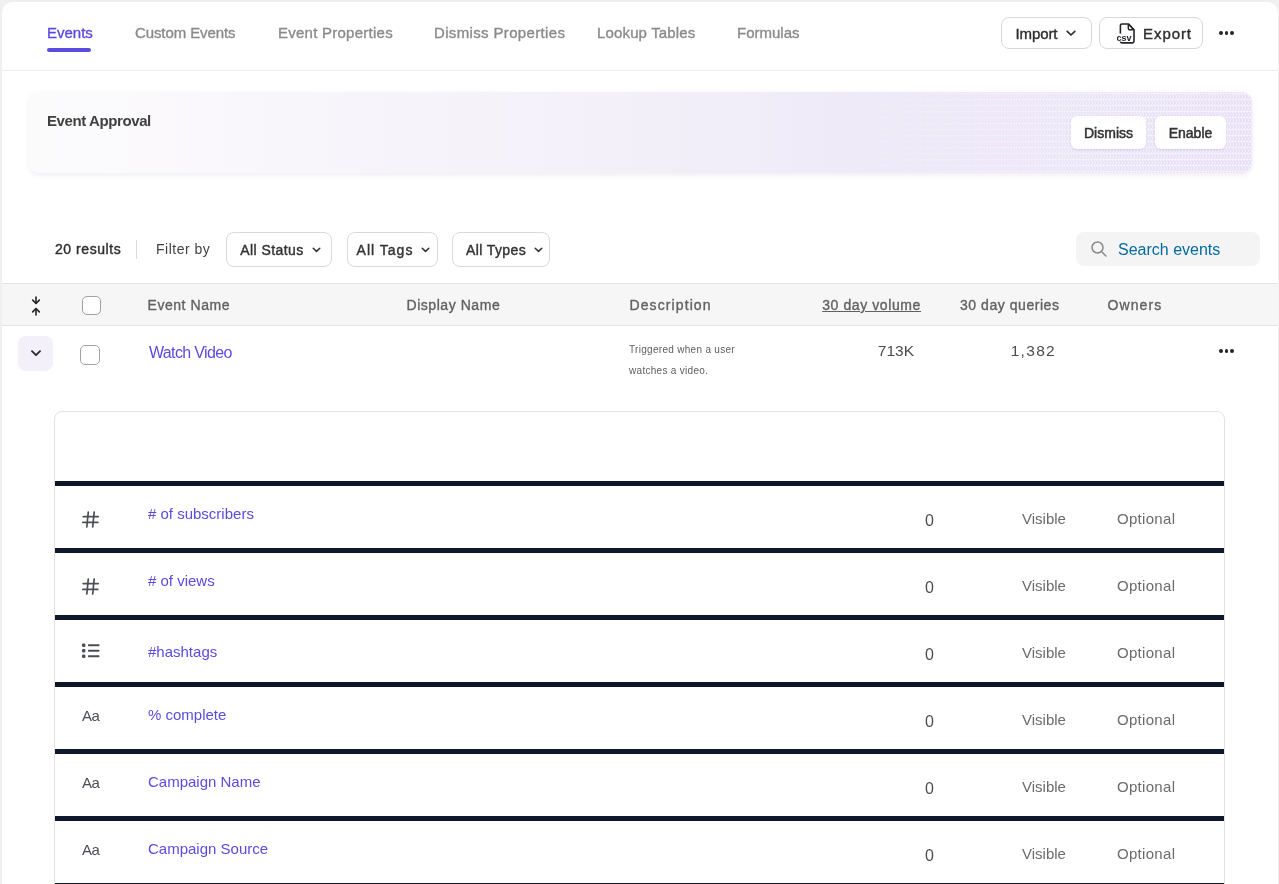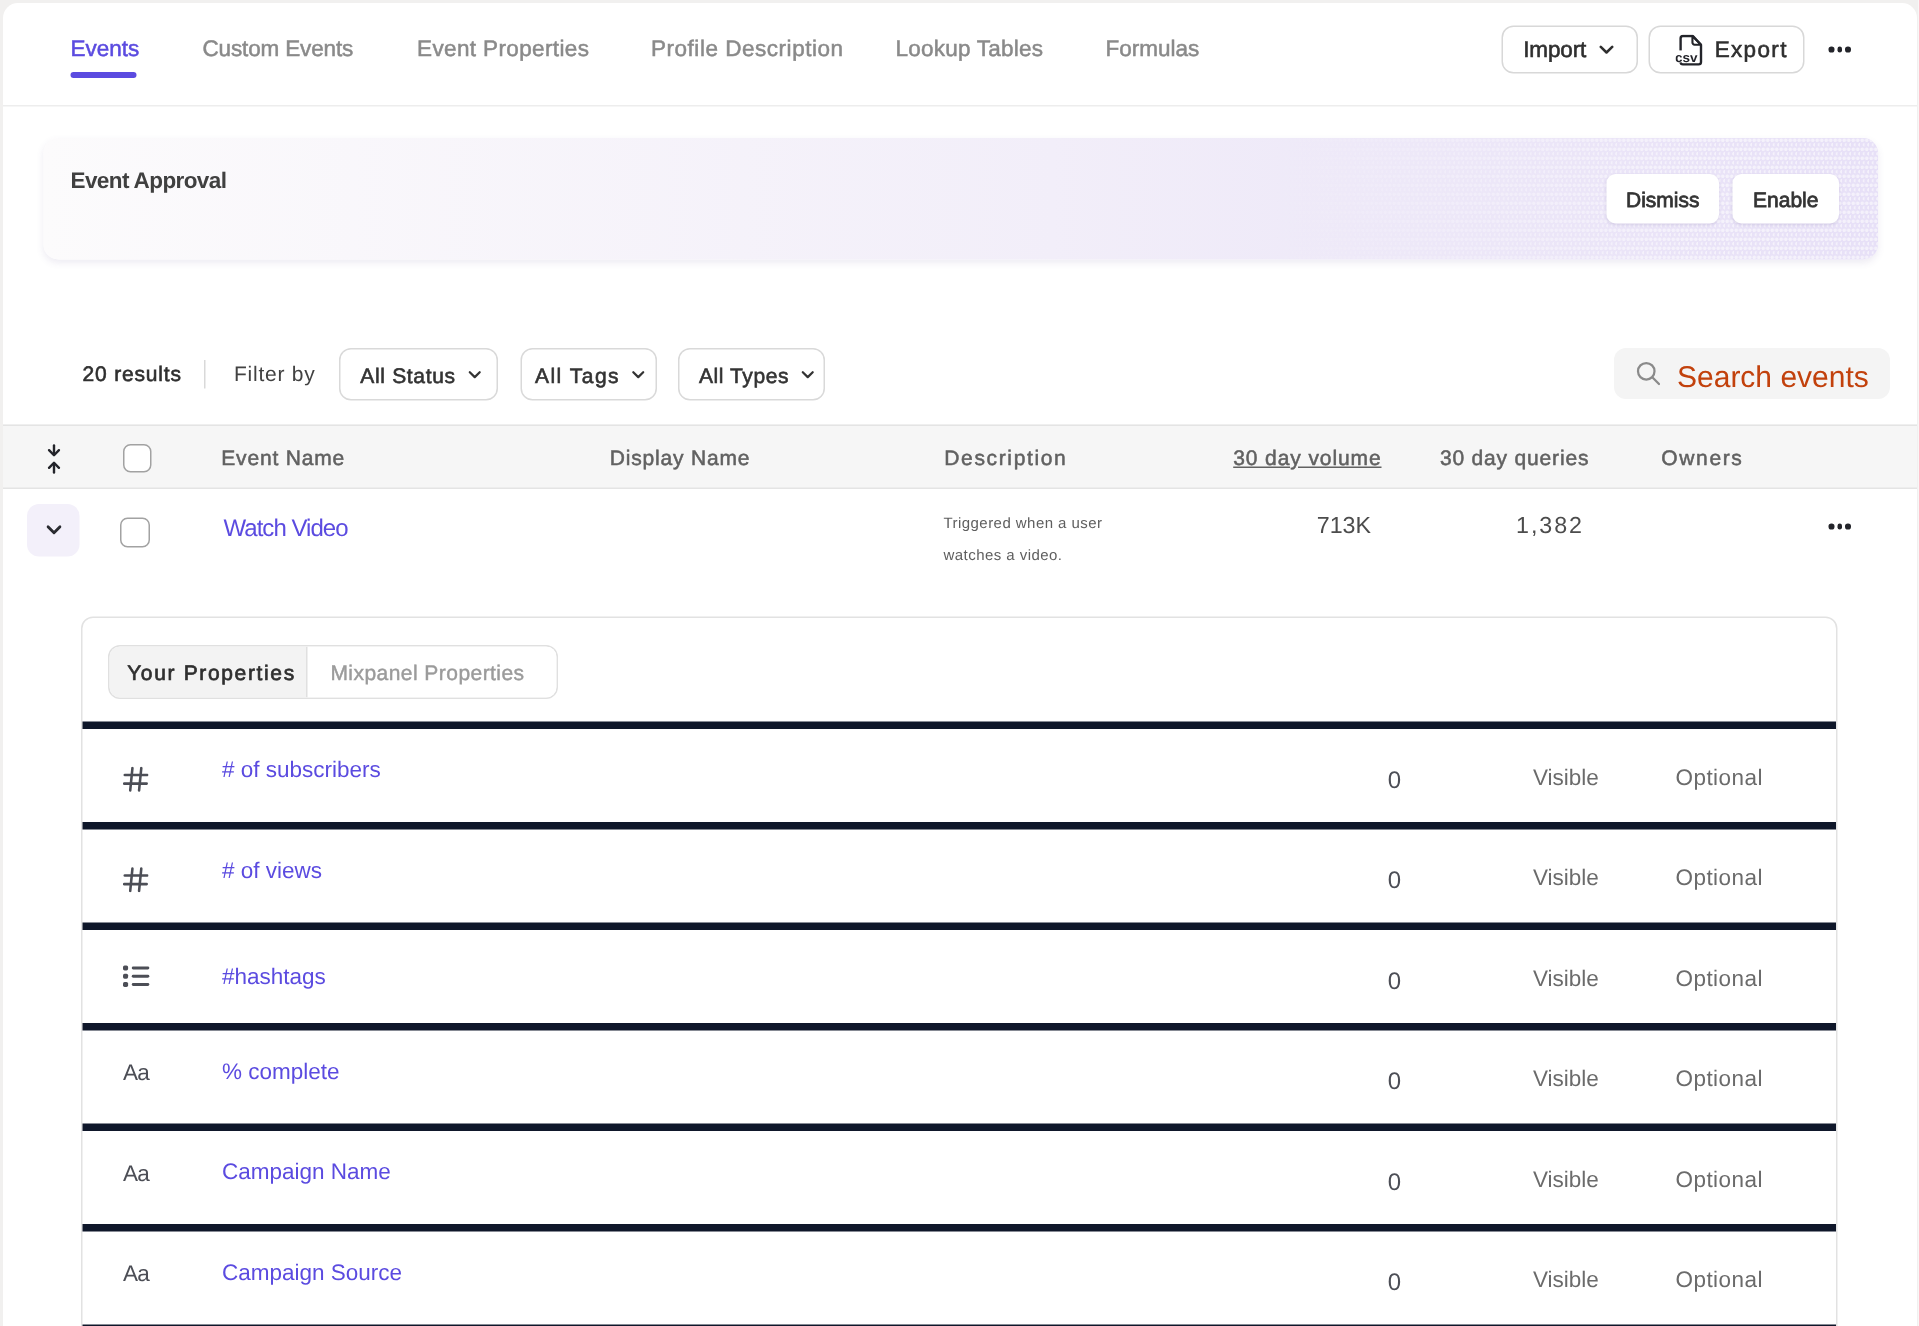--- a/index.html
+++ b/index.html
@@ -52,21 +52,21 @@
 </style>
 </head>
 <body>
 <div class="card"></div>
 <div class="navline"></div>
 
 <div class="tab active" style="left:47px; letter-spacing:0;">Events</div>
 <div class="tabline"></div>
 <div class="tab" style="left:135px; letter-spacing:-0.1px;">Custom Events</div>
 <div class="tab" style="left:278px; letter-spacing:0.25px;">Event Properties</div>
-<div class="tab" style="left:434px; letter-spacing:0.35px;">Profile Description</div>
+<div class="tab" style="left:434px; letter-spacing:0.35px;">Dismiss Properties</div>
 <div class="tab" style="left:597px; letter-spacing:0.15px;">Lookup Tables</div>
 <div class="tab" style="left:737px; letter-spacing:0;">Formulas</div>
 <div class="btn" style="left:1001px; top:17px; width:91px; height:32px; letter-spacing:-0.1px; justify-content:flex-start; padding-left:13.5px; gap:9px;">Import
   <svg width="10" height="7" viewBox="0 0 10 7">
       <path d="M1.2 1.3 L5 5 L8.8 1.3" fill="none" stroke="#2f2f2f" stroke-width="1.7" stroke-linecap="round" stroke-linejoin="round"></path>
     </svg>
 </div>
 <div class="btn" style="left:1099px; top:17px; width:104px; height:32px; padding-left:7px;">
   <svg width="19" height="21" viewBox="0 0 19 21">
     <path d="M3.4 2.6 a1.6 1.6 0 0 1 1.6 -1.6 H11.6 L17 6.8 V18.3 a1.6 1.6 0 0 1 -1.6 1.6 H5 a1.6 1.6 0 0 1 -1.6 -1.6 Z" fill="none" stroke="#23242a" stroke-width="1.6" stroke-linejoin="round"></path>
@@ -99,21 +99,21 @@
       <path d="M1.2 1.2 L4.5 4.4 L7.8 1.2" fill="none" stroke="#333" stroke-width="1.5" stroke-linecap="round" stroke-linejoin="round"></path>
     </svg></div>
 <div class="fbtn" style="left:452px; width:98px; letter-spacing:0.4px; padding-left:7px;">All Types <svg width="9" height="6" viewBox="0 0 9 6">
       <path d="M1.2 1.2 L4.5 4.4 L7.8 1.2" fill="none" stroke="#333" stroke-width="1.5" stroke-linecap="round" stroke-linejoin="round"></path>
     </svg></div>
 <div class="search">
   <svg style="position:absolute; left:13px; top:7px;" width="20" height="20" viewBox="0 0 20 20">
       <circle cx="8.5" cy="8.5" r="5.5" fill="none" stroke="#8a8a8a" stroke-width="1.5"></circle>
       <path d="M12.7 12.7 L17 17" stroke="#8a8a8a" stroke-width="1.5" stroke-linecap="round"></path>
     </svg>
-  <span style="position:absolute; left:42px; top:9px; font-size:20px; color:#c2410c;">Search events</span>
+  <span style="position:absolute; left:42px; top:9px; font-size:16px; color:#0369a1;">Search events</span>
 </div>
 
 <div class="thead">
   <svg style="position:absolute; left:29px; top:12px;" width="10" height="20" viewBox="0 0 10 20">
     <g stroke="#23242a" stroke-width="1.6" fill="none" stroke-linecap="round" stroke-linejoin="round">
       <path d="M5 1 V7.2"></path>
         <path d="M1.7 4.1 L5 7.5 L8.3 4.1"></path>
       <path d="M5 19 V12.8"></path>
         <path d="M1.7 15.9 L5 12.5 L8.3 15.9"></path>
     </g>
@@ -137,24 +137,20 @@
 <div class="abs" style="left:629px; top:340px; font-size:10px; letter-spacing:0.3px; color:#5e5e5e; line-height:20.5px;">Triggered when a user<br>watches a video.</div>
 <div class="abs" style="left:774px; top:341.5px; width:140px; text-align:right; font-size:15.5px; color:#4c4c4c;">713K</div>
 <div class="abs" style="left:916px; top:341.5px; width:140px; text-align:right; font-size:15.5px; letter-spacing:1.3px; color:#4c4c4c;">1,382</div>
 <div class="dots abs" style="left:1219px; top:348.7px;">
     <i></i>
     <i></i>
     <i></i>
   </div>
 
 <div class="panel">
-  <div class="tabs">
-    <div class="t1">Your Properties</div>
-    <div class="t2">Mixpanel Properties</div>
-  </div>
   <div class="prow" style="top:69px;">
     <div class="picon" style="top:25px; line-height:0;"><svg width="17" height="17" viewBox="0 0 17 17">
           <g stroke="#4c4e56" stroke-width="1.7" stroke-linecap="round" fill="none">
             <path d="M1.2 5.6 H16.2"></path>
             <path d="M0.8 11.4 H15.8"></path>
             <path d="M6.3 1 L4.8 16"></path>
             <path d="M12.2 1 L10.7 16"></path>
           </g>
         </svg></div>
     <div class="pname" style="top:18.5px;"># of subscribers</div>

